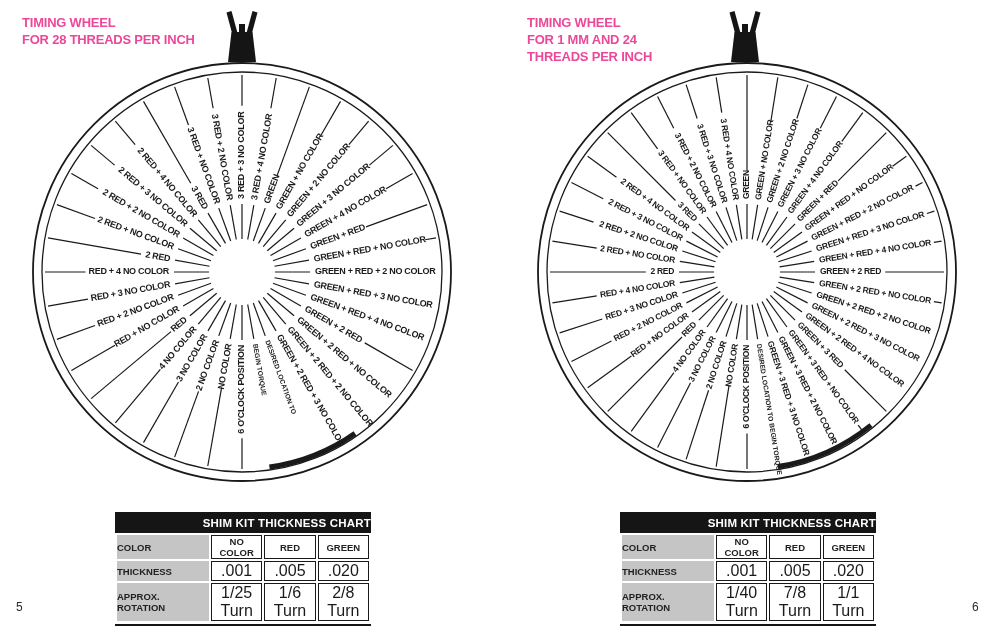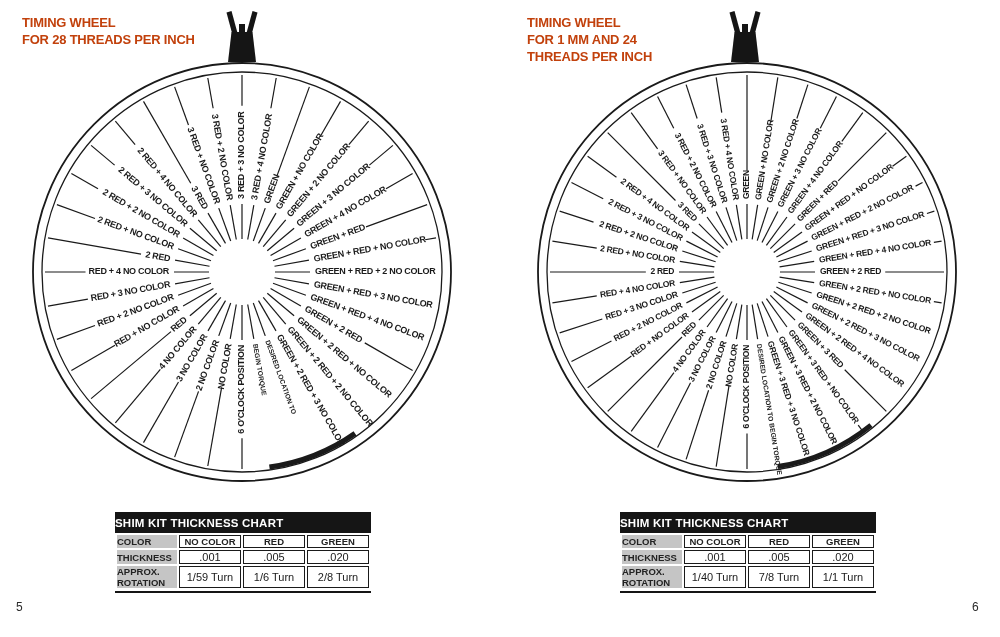--- a/index.html
+++ b/index.html
@@ -3,45 +3,45 @@
 <meta charset="utf-8">
 <style>
   html,body{margin:0;padding:0;}
   body{
     width:1000px;height:637px;position:relative;background:#ffffff;
     font-family:"Liberation Sans","DejaVu Sans",sans-serif;color:#1a1a1a;
     overflow:hidden;
   }
   .title{
     position:absolute;font-weight:700;font-size:13.5px;line-height:17px;
-    letter-spacing:-0.2px;color:#c2410c;
+    letter-spacing:-0.2px;color:#ec4899;
   }
   .title div{transform:scaleX(0.96);transform-origin:left;}
   .wheel-svg{position:absolute;width:424px;height:424px;top:60px;}
   .pointer-svg{position:absolute;width:54px;height:58px;top:5px;}
   .page-num{position:absolute;font-size:12px;color:#2a2a2a;}
   .table-wrap{position:absolute;width:256px;top:512px;}
   .tbl-title{
     background:#151515;color:#ffffff;font-weight:700;font-size:11.5px;
-    text-align:left;padding:5px 0 4px 0;letter-spacing:0.2px;
+    text-align:right;padding:5px 0 4px 0;letter-spacing:0.2px;
   }
   table.shim{
     border-collapse:separate;border-spacing:2px;width:100%;
     margin:0;background:#ffffff;table-layout:fixed;
   }
   table.shim td{padding:0;}
   td.lab{
     background:#c5c5c5;font-weight:700;font-size:9.5px;line-height:11px;
-    padding:4px 5px;width:60px;color:#222;
+    padding:4px 5px;width:92px;color:#222;
   }
   td.val{
     background:#ffffff;border:1px solid #1a1a1a;text-align:center;
     font-size:9.5px;font-weight:700;padding:4px 2px;color:#222;
   }
-  td.num{font-size:11px;font-weight:400;color:#1a1a1a;}
+  td.num{font-size:16px;font-weight:400;color:#1a1a1a;}
   .tbl-underline{height:2px;background:#151515;margin-top:1px;}
 </style>
 </head>
 <body>
 
 <div class="title" style="left:22px;top:14px">
   <div>TIMING WHEEL</div>
   <div>FOR 28 THREADS PER INCH</div>
 </div>
 
@@ -171,21 +171,21 @@
       <td class="val">GREEN</td>
     </tr>
     <tr>
       <td class="lab">THICKNESS</td>
       <td class="val num">.001</td>
       <td class="val num">.005</td>
       <td class="val num">.020</td>
     </tr>
     <tr>
       <td class="lab">APPROX. ROTATION</td>
-      <td class="val num">1/59 Turn</td>
+      <td class="val num">1/25 Turn</td>
       <td class="val num">1/6 Turn</td>
       <td class="val num">2/8 Turn</td>
     </tr>
   </tbody>
     </table>
   <div class="tbl-underline"></div>
 </div>
 
 <div class="page-num" style="left:16px;top:600px">5</div>
 

